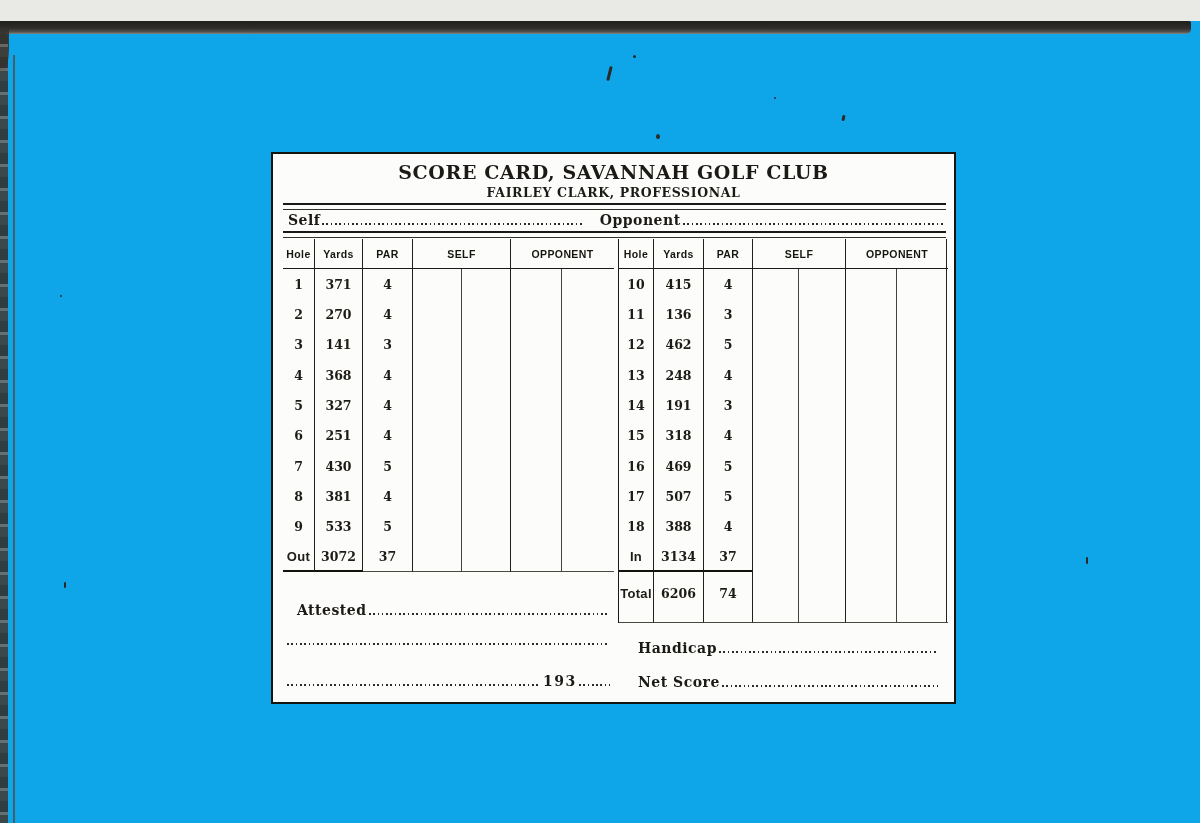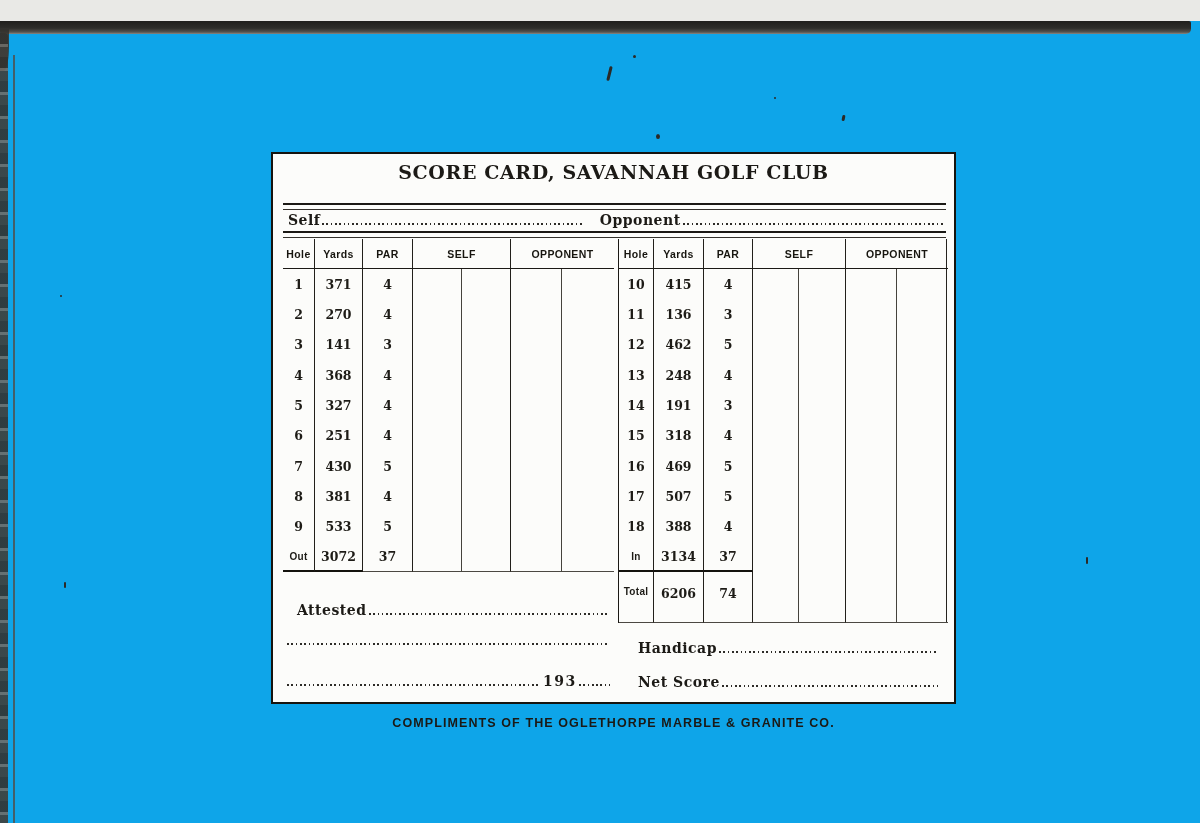--- a/index.html
+++ b/index.html
@@ -35,21 +35,21 @@
 
   
   .scoretable{position:absolute;display:grid;box-sizing:border-box;}
   #front{left:283px;top:218px;width:331px;grid-template-columns:32px 48px 50px 49px 49px 51px 52px;grid-template-rows:30px repeat(10,30.35px);}
   #back{left:618px;top:218px;width:329px;grid-template-columns:35px 50px 49px 46px 47px 51px 51px;grid-template-rows:30px repeat(10,30.35px) 51px;border-left:1.5px solid #1b1915;border-right:1px solid #26231f;}
   .tr{display:contents;}
   .th{font-family:"Liberation Sans",sans-serif;font-weight:bold;font-size:10.5px;letter-spacing:.4px;
       display:flex;align-items:center;justify-content:center;border-bottom:1.5px solid #1b1915;color:#17150f;text-align:center;}
   .span2{grid-column:span 2;}
   .td{display:flex;align-items:center;justify-content:center;font-size:12.5px;font-weight:600;color:#1d1b16;}
-  .sum{font-family:"Liberation Sans",sans-serif;font-weight:bold;font-size:10px;letter-spacing:.3px;}
+  .sum{font-family:"Liberation Sans",sans-serif;font-weight:bold;font-size:13px;letter-spacing:.3px;}
   .br{border-right:1px solid #221f1a;}
   .brm{border-right:1px solid #45423c;}
   .bbh{border-bottom:2.5px solid #14120d;}
   .bbl{border-bottom:1.5px solid #4b4842;}
   .tall{align-items:flex-start;padding-top:14px;box-sizing:border-box;}
 
   
   .fieldrow{position:absolute;display:flex;align-items:flex-end;}
   #attested{left:297px;top:582px;width:313px;}
   #blankline{left:285px;top:622px;width:325px;}
@@ -83,20 +83,21 @@
   <div class="speck" style="left:1086px;top:536px;width:2px;height:7px;border-radius:1px;"></div>
   <div class="speck" style="left:60px;top:274px;width:2px;height:2px;"></div>
   <div class="speck" style="left:64px;top:561px;width:2px;height:6px;border-radius:1px;"></div>
   <div class="speck" style="left:881px;top:636px;width:2px;height:2px;"></div>
   <div class="check" style="left:375px;top:628px;">✓</div>
 
   <div class="card"></div>
 
   <div class="titleblock">
     <div class="title">SCORE CARD, SAVANNAH GOLF CLUB</div>
+    <div class="subtitle">FAIRLEY CLARK, PROFESSIONAL</div>
   </div>
 
   <div class="dblrule" style="top:182px;"></div>
 
   <div class="nameline">
     <span class="fieldlabel">Self</span>
     <span class="dotline"></span>
     <span class="fieldlabel" style="margin-left:14px;">Opponent</span>
     <span class="dotline"></span>
   </div>
@@ -162,15 +163,14 @@
   <div class="fieldrow" id="handicap">
     <span class="fieldlabel">Handicap</span>
     <span class="dotline"></span>
   </div>
 
   <div class="fieldrow" id="netscore">
     <span class="fieldlabel">Net Score</span>
     <span class="dotline"></span>
   </div>
 
-  <div class="footer">COMPLIMENTS OF THE OGLETHORPE MARBLE &amp; GRANITE CO.</div>
 
 </div>
 
 </body></html>

